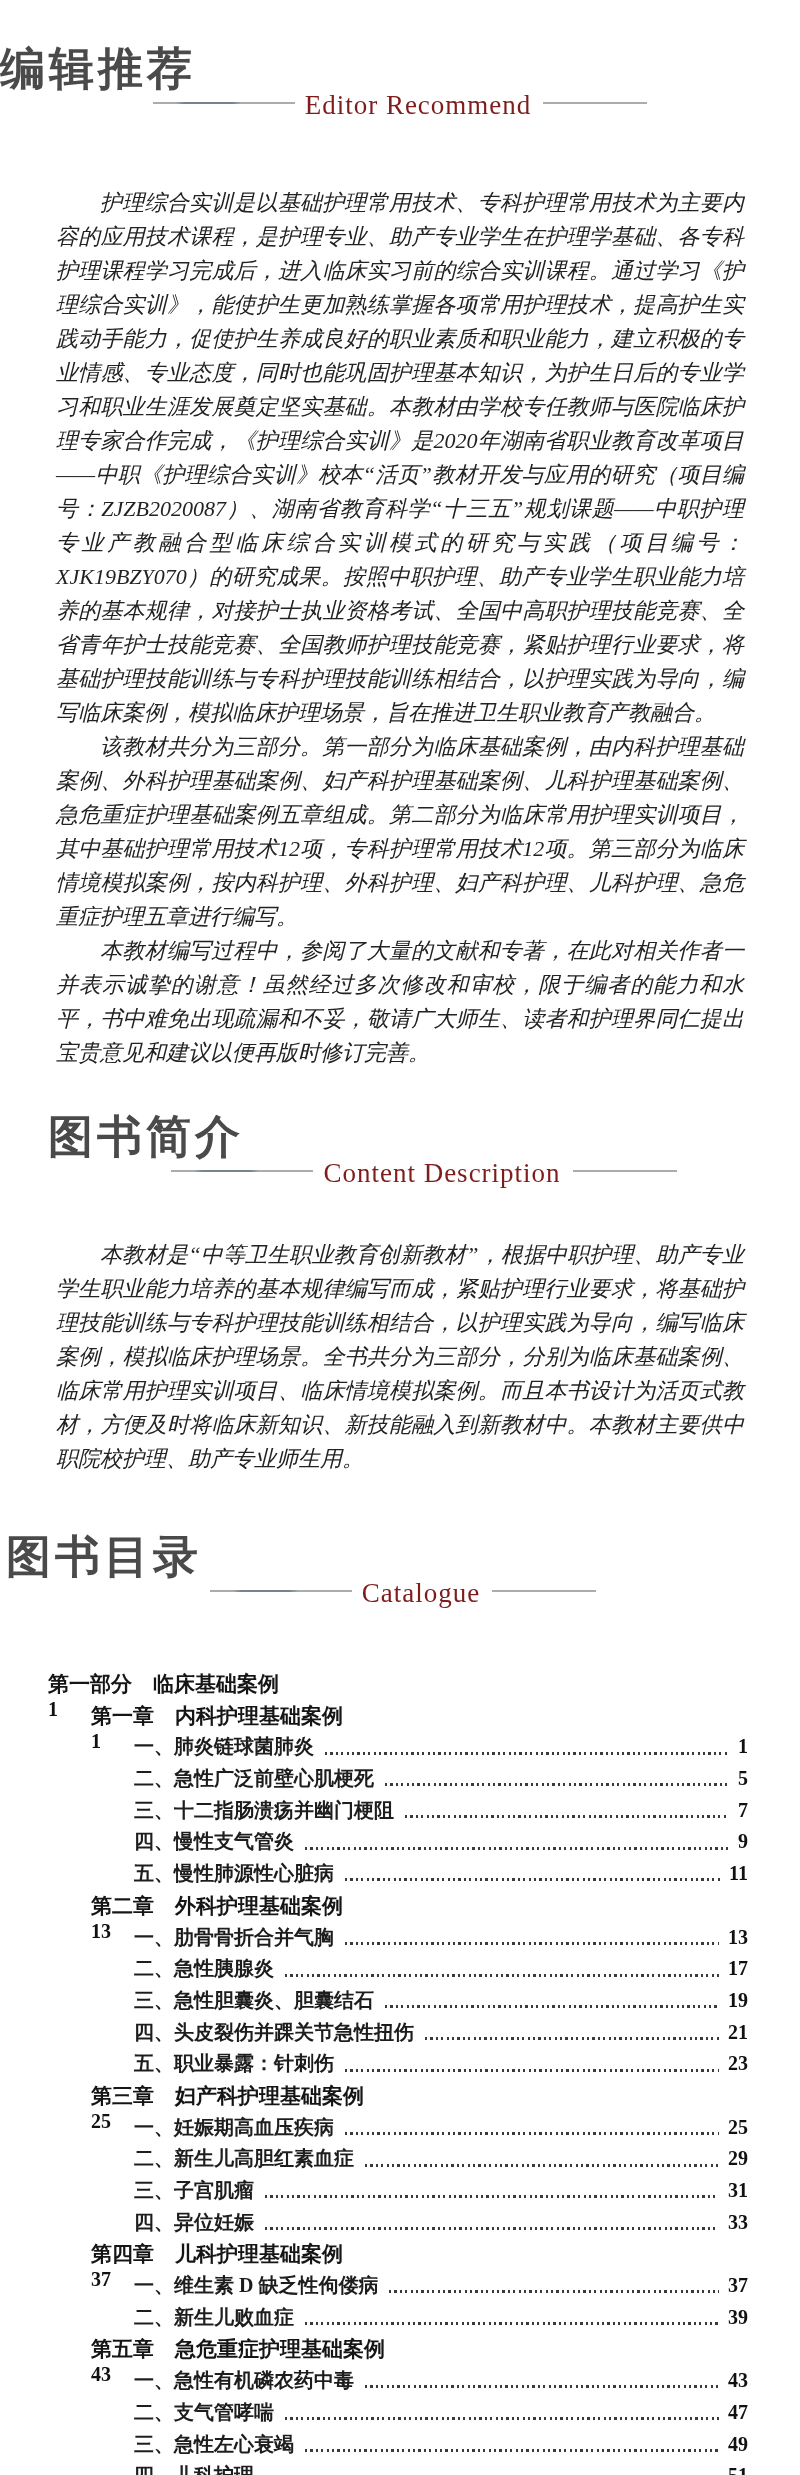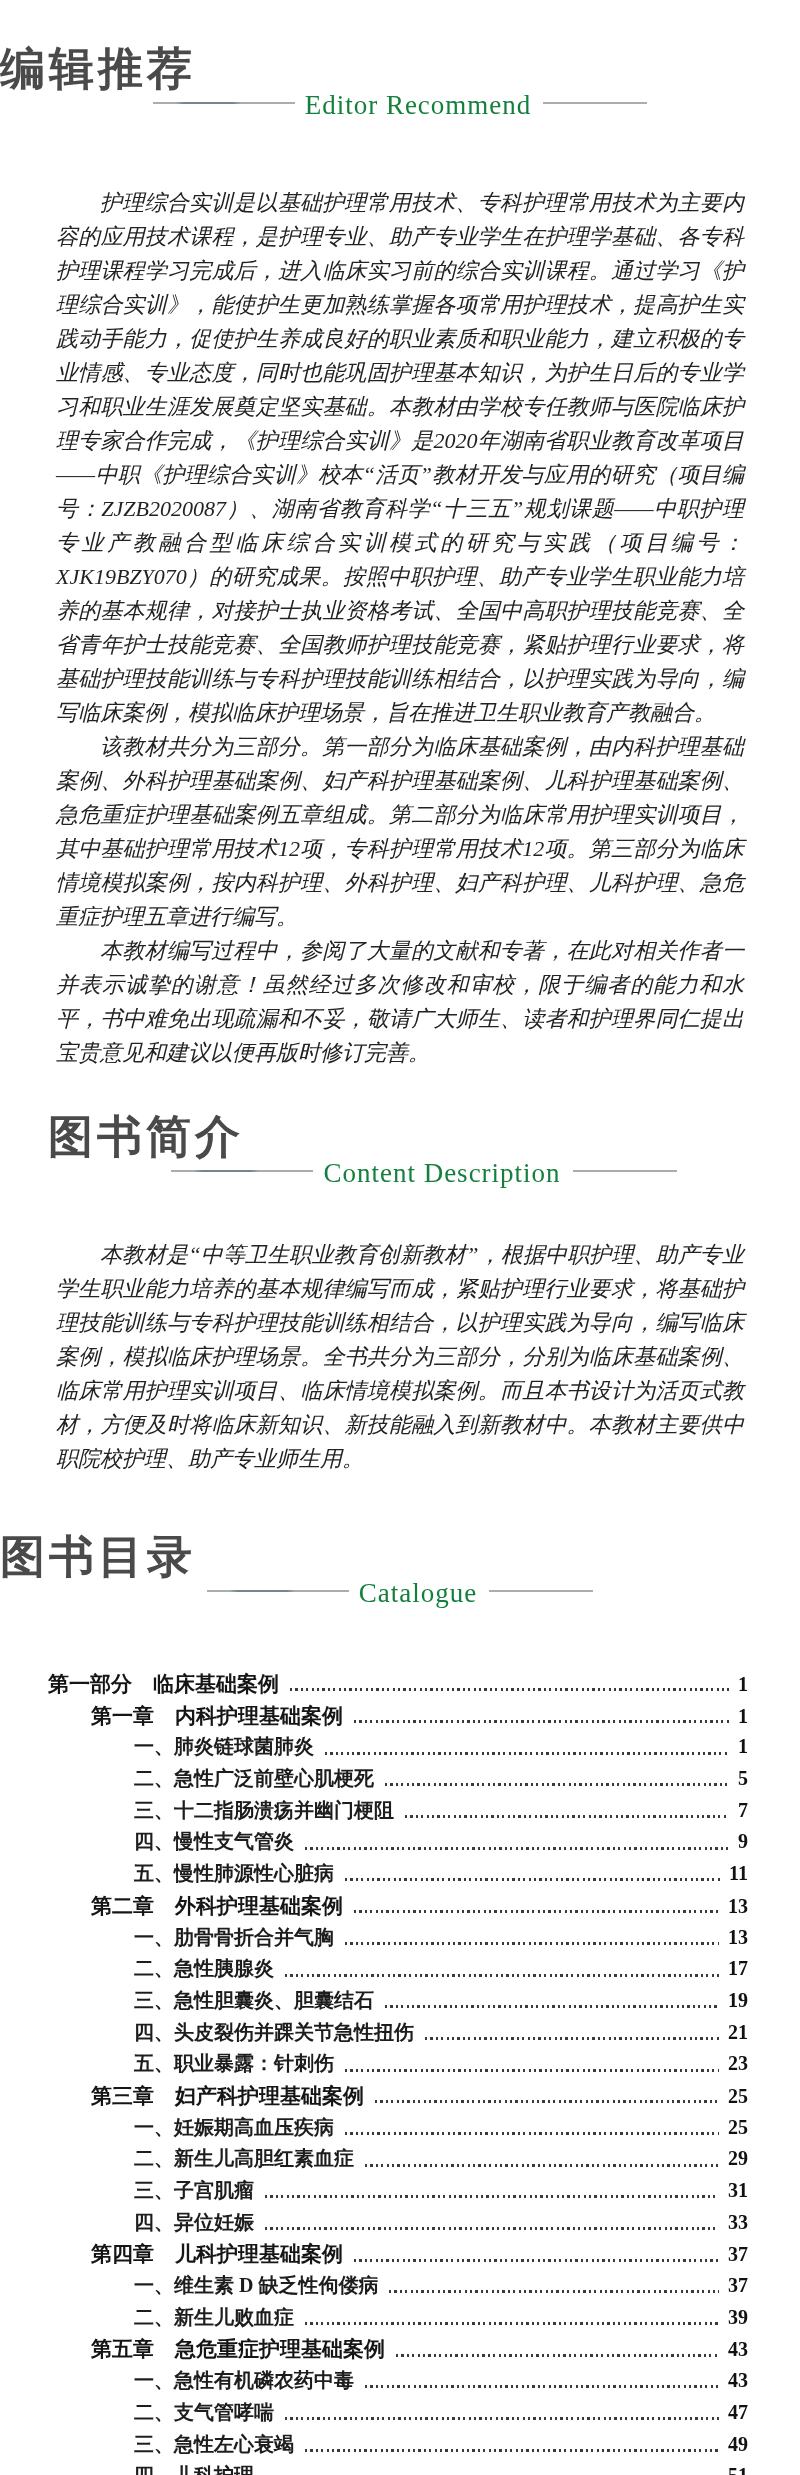--- a/index.html
+++ b/index.html
@@ -37,27 +37,27 @@
     width: 142px;
     background: linear-gradient(to right, #a9adad 0 16%, #73858d 22% 56%, #a9adad 62% 100%);
   }
   .rule-right { width: 104px; }
   .head-en {
     font-family: "Liberation Serif", "DejaVu Serif", serif;
     font-size: 27px;
     line-height: 28px;
     margin-top: -3px;
     padding: 0 12px 0 10px;
-    color: #15803d;
+    color: #7f1d1d;
     letter-spacing: 1px;
     white-space: nowrap;
   }
   #head-1 { padding-top: 44px; }
   #head-2 { margin-top: 42px; padding-left: 48px; }
-  #head-3 { margin-top: 56px; }
+  #head-3 { margin-top: 56px; margin-left: 6px; }
   
   .body-text { margin: 11px 56px; font-style: italic; }
   #body-1 { margin-top: 62px; }
   #body-2 { margin-top: 46px; }
   .body-text p {
     margin: 0;
     font-size: 22px;
     line-height: 34px;
     text-align: justify;
     text-justify: inter-character;
@@ -70,20 +70,21 @@
     display: flex;
     align-items: baseline;
     height: 31.7px;
   }
   .toc-row .toc-label { white-space: nowrap; }
   .toc-row.l1, .toc-row.l2 {
     font-family: "Liberation Sans", "DejaVu Sans", sans-serif;
     font-weight: 700;
     font-size: 21px;
     color: #151515;
+    flex-direction: column;
   }
   .toc-row.l2 { padding-left: 43px; }
   .toc-row.l3 {
     font-family: "Liberation Serif", "DejaVu Serif", serif;
     font-size: 20px;
     color: #1d1d1d;
     padding-left: 86px;
     font-weight: bold;
   }
   .leader {

